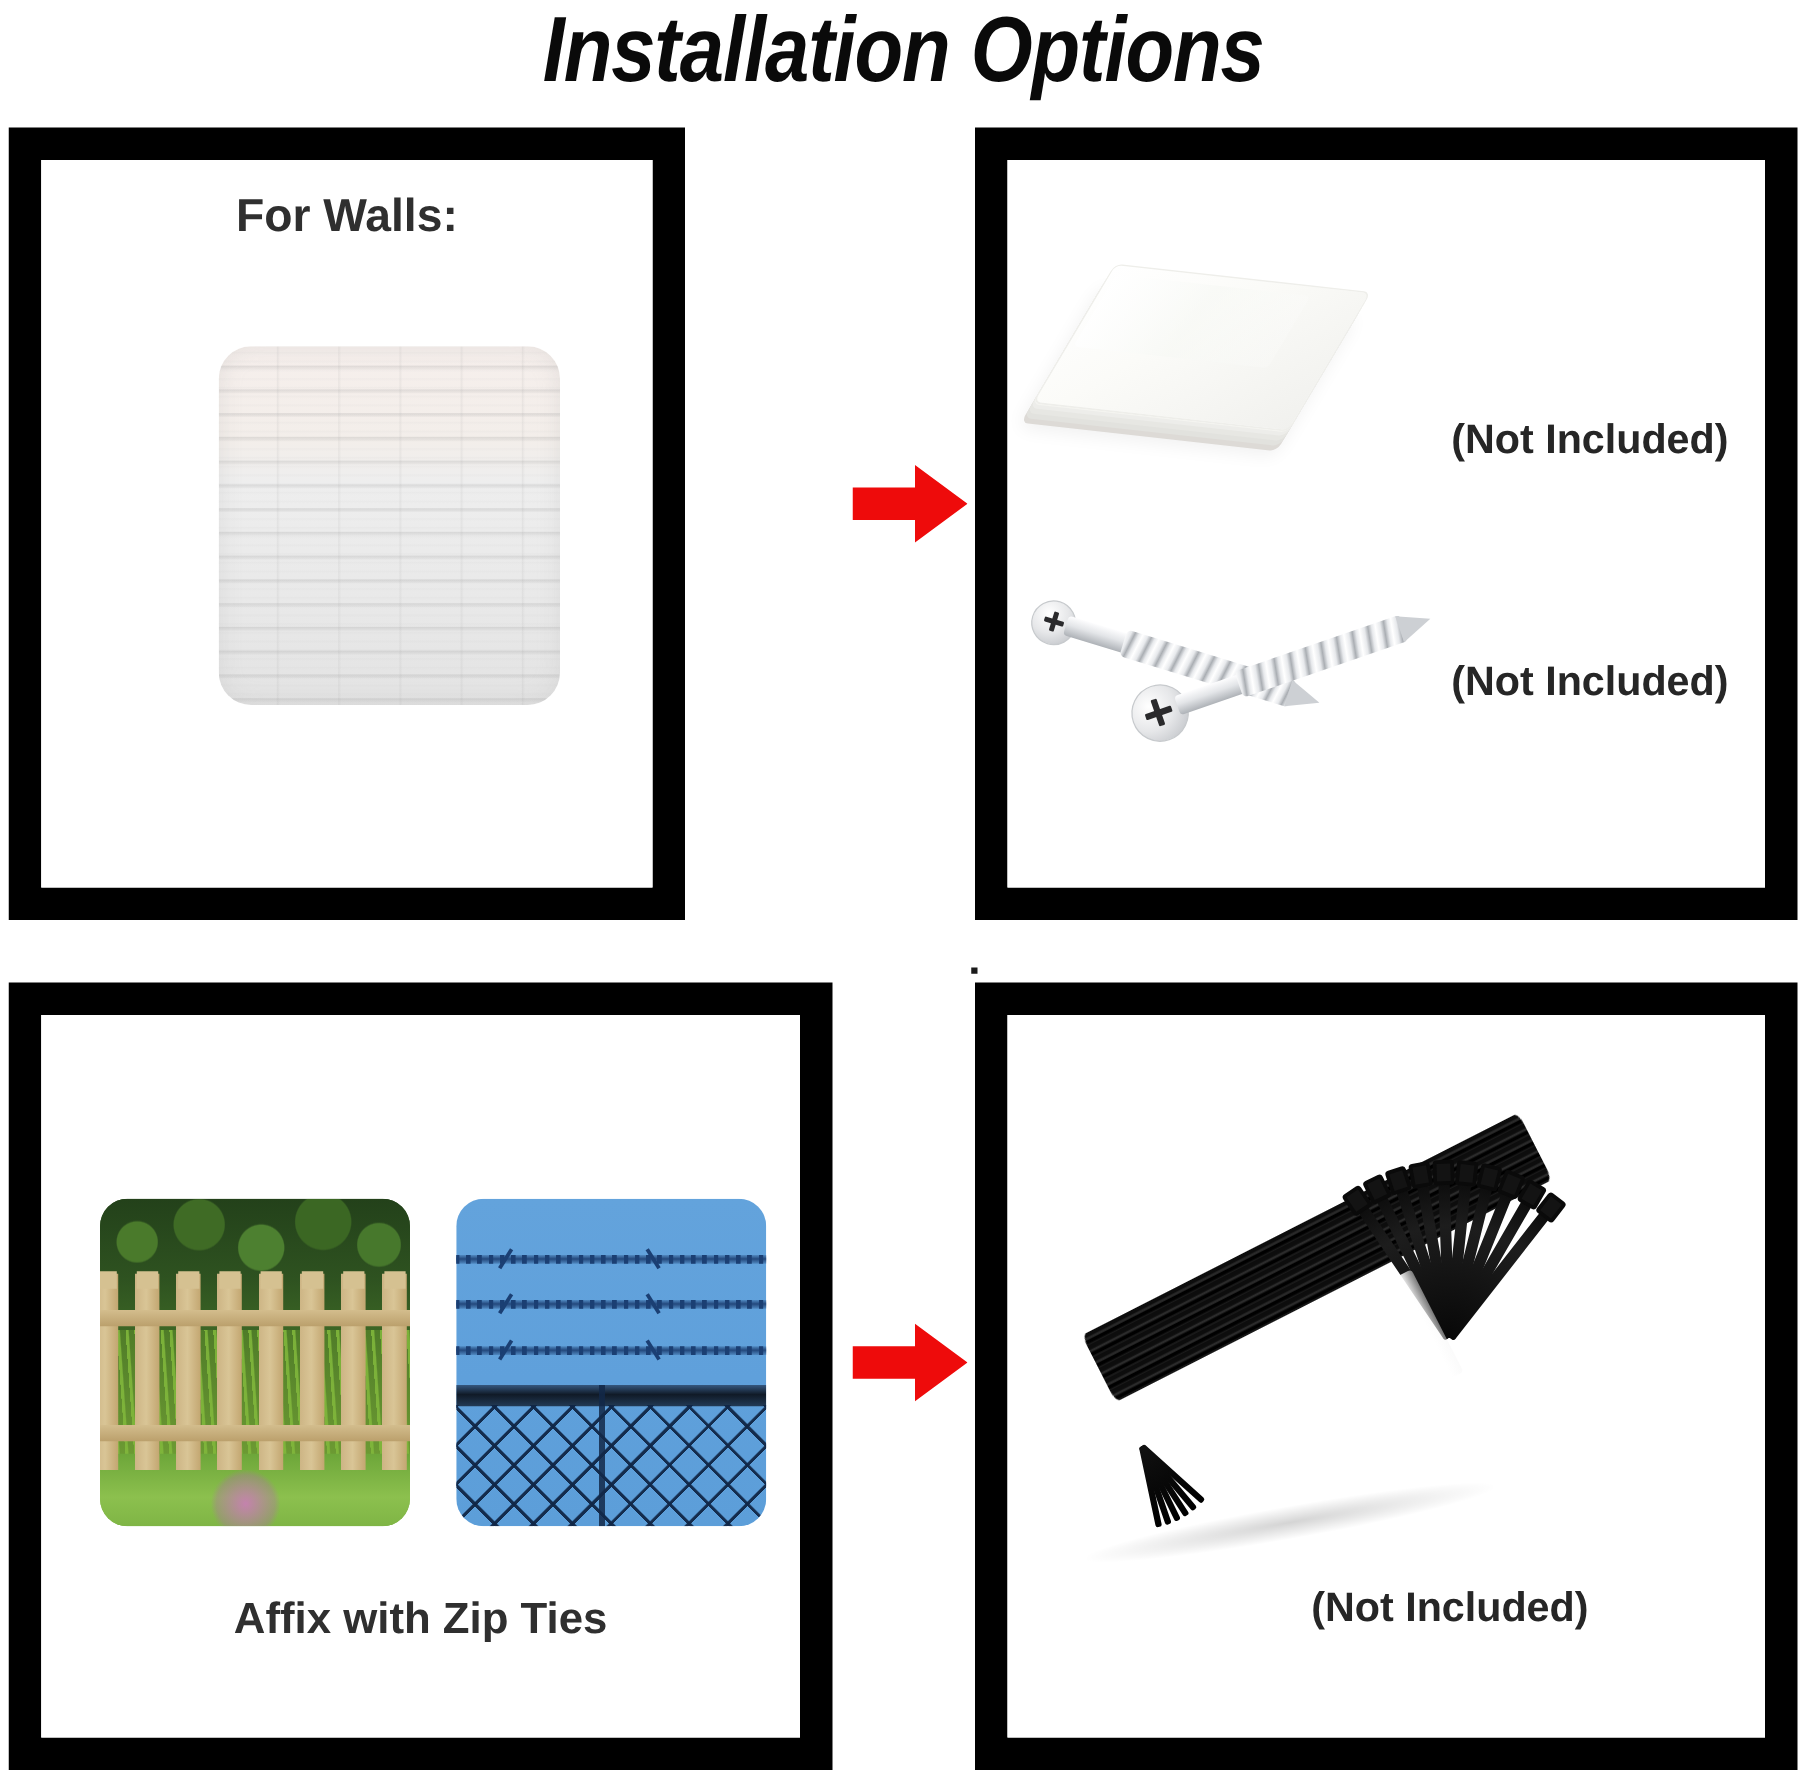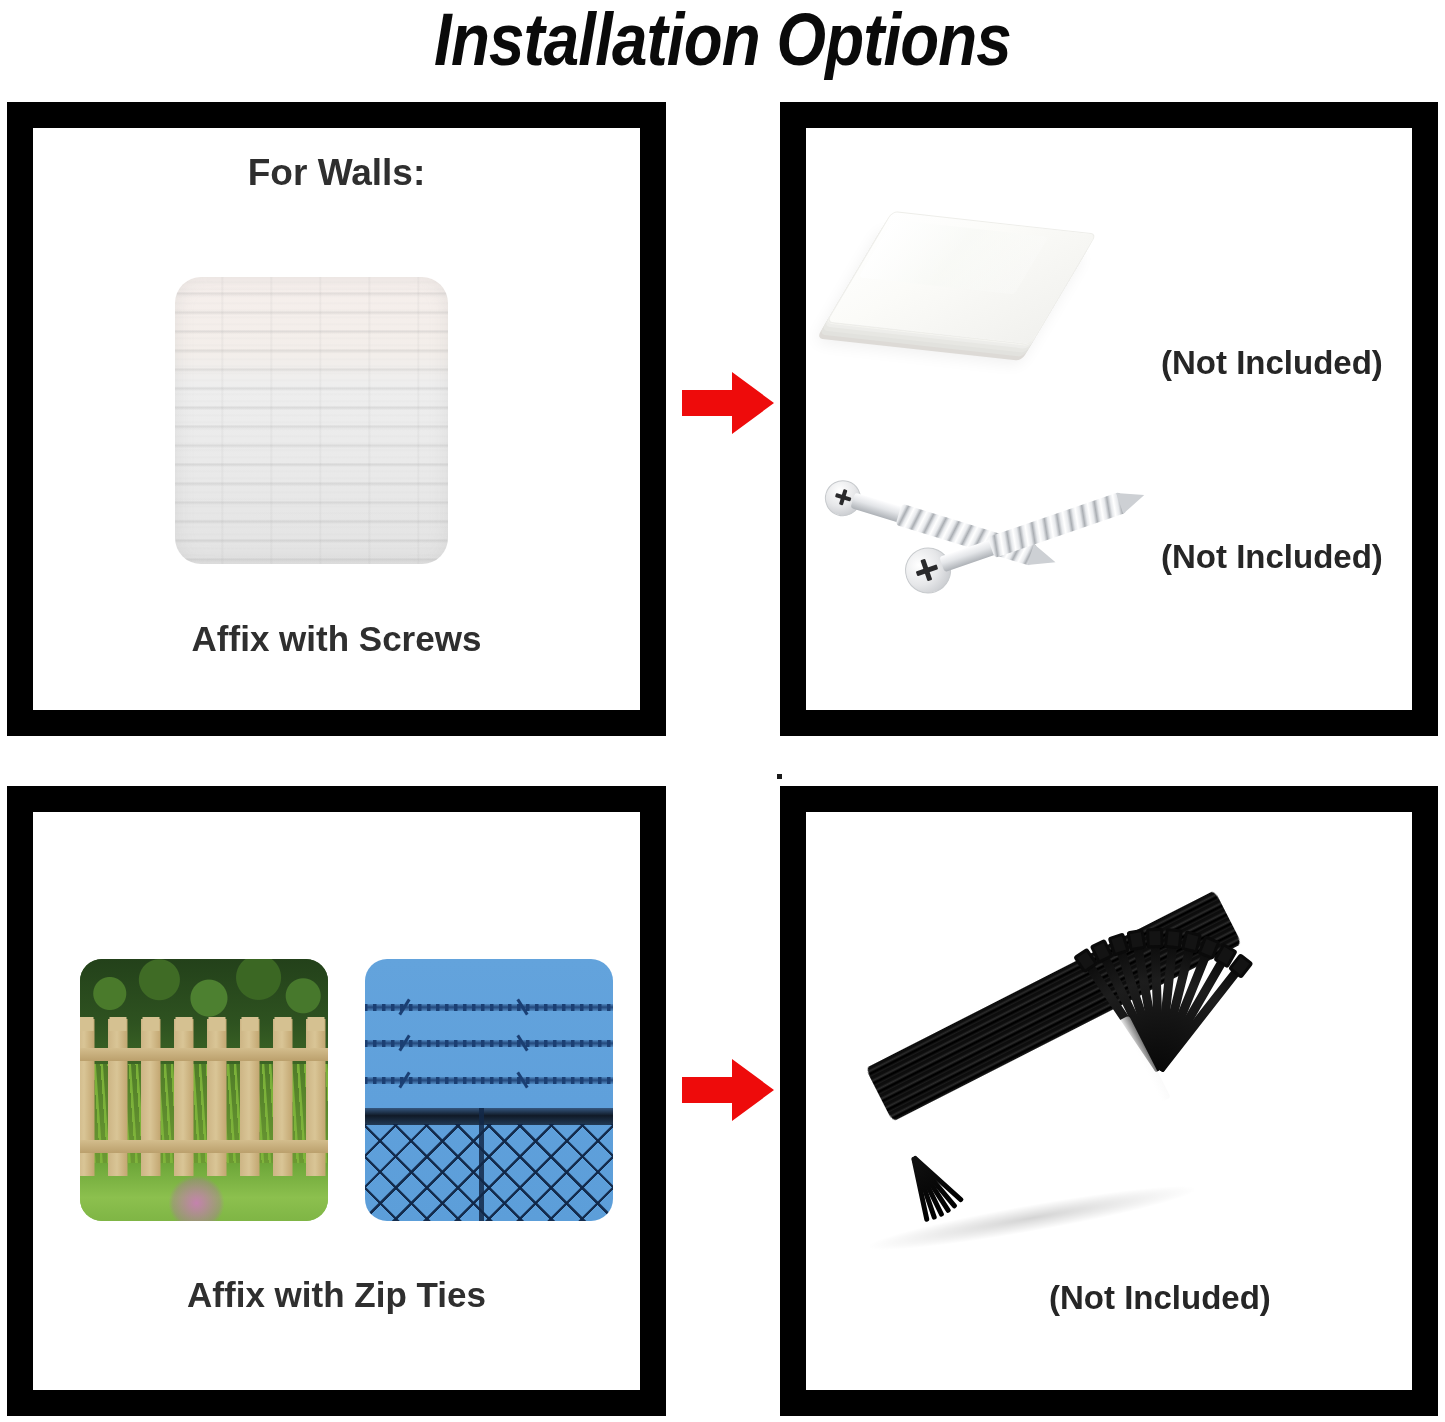--- a/index.html
+++ b/index.html
@@ -35,21 +35,21 @@
     user-select: none;
   }
 
   
   .panel {
     position: absolute;
     background: #ffffff;
     border: 26px solid #000000;
     box-sizing: border-box;
   }
-  #panel-walls      { left: 7px;   top: 102px;  width: 659px; height: 634px; }
+  #panel-walls      { left: 7px;   top: 102px;  width: 541px; height: 634px; }
   #panel-wall-hw    { left: 780px; top: 102px;  width: 658px; height: 634px; }
   #panel-fence      { left: 7px;   top: 786px;  width: 659px; height: 630px; }
   #panel-fence-hw   { left: 780px; top: 786px;  width: 658px; height: 630px; }
 
   .panel-inner {
     position: relative;
     width: 100%;
     height: 100%;
     background: #fff;
     overflow: hidden;
@@ -75,21 +75,20 @@
     color: #2f2f2f;
     line-height: 1.33;
     white-space: nowrap;
   }
   .not-included {
     position: absolute;
     font-size: 33px;
     font-weight: bold;
     color: #262626;
     white-space: nowrap;
-    margin-top: 12px;
   }
 
   
   .arrow {
     position: absolute;
     width: 92px;
     height: 66px;
   }
   #arrow-top    { left: 682px; top: 370px; }
   #arrow-bottom { left: 682px; top: 1057px; }
@@ -419,21 +418,20 @@
 
 <div class="title">Installation Options</div>
 
 <div class="panel" id="panel-walls">
   <div class="panel-inner">
 
     <div class="panel-heading" style="top:24px;">For Walls:</div>
 
     <div class="wall-swatch" style="left:142px; top:149px;"></div>
 
-    <div class="caption" style="top:488px;">Affix with Screws</div>
   </div>
 </div>
 
 <div class="panel" id="panel-wall-hw">
   <div class="panel-inner">
 
     <div class="tape-stack" style="left:47px; top:94px;">
       <div class="slab"></div>
       <div class="sheen"></div>
     </div>

